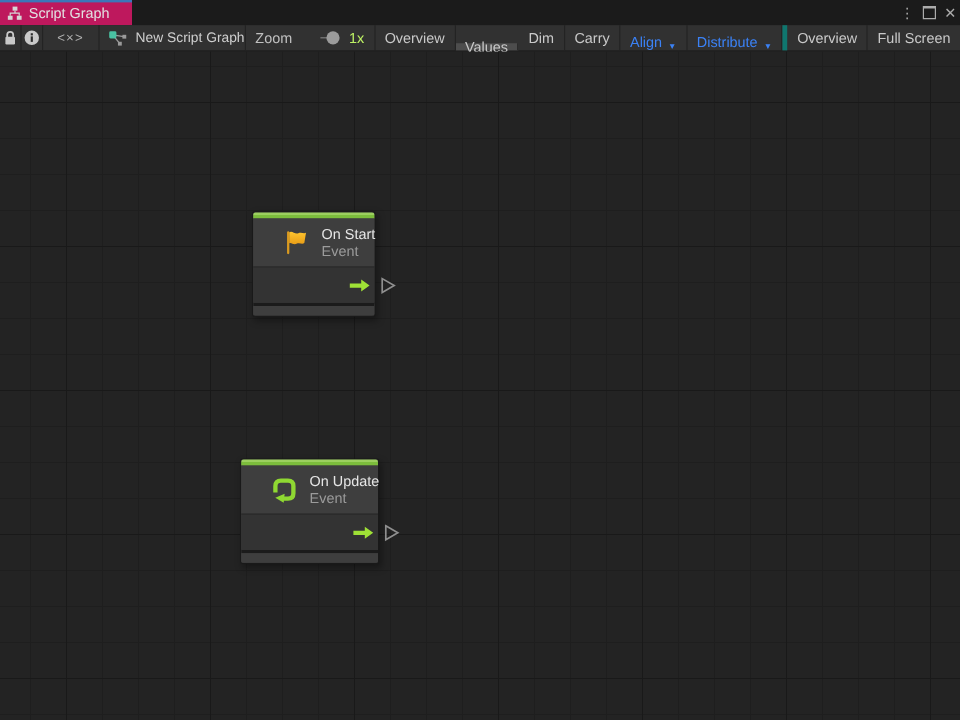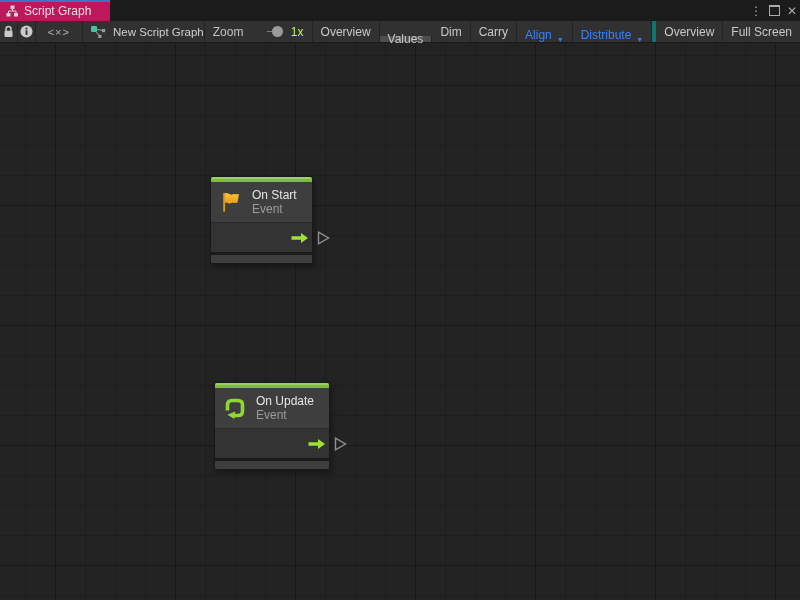--- a/index.html
+++ b/index.html
@@ -67,21 +67,21 @@
     background-size:120px 120px,120px 120px,30px 30px,30px 30px;
     background-position:55px 42px,55px 42px,25px 12px,25px 12px;
   }
   
   .node{
     position:absolute;border:1px solid #191919;border-radius:2px;
     background:#3e3e3e;box-shadow:2px 3px 6px rgba(0,0,0,.35);
   }
   .node-header{height:5px;border-radius:2px 2px 0 0;
     background:linear-gradient(#9ccf5f 0 35%,#7cbd3c 35%);}
-  .node-title-row{display:flex;align-items:center;padding:6px 9px 7px 7px;background:#3e3e3e;}
+  .node-title-row{display:flex;align-items:center;padding:6px 9px 7px 23px;background:#3e3e3e;}
   .node-icon{width:26px;height:26px;flex:0 0 26px;}
   .node-texts{margin-left:8px;min-width:0;}
   .node-title{color:#e6e6e6;font-size:12px;line-height:14px;white-space:nowrap;}
   .node-subtitle{color:#9b9b9b;font-size:12px;line-height:12px;margin-top:1px;}
   .node-ports{position:relative;height:29px;background:#333333;border-top:1px solid #2a2a2a;}
   .exec-arrow{position:absolute;right:3px;top:50%;transform:translateY(-50%);}
   .out-port-triangle{position:absolute;right:-19px;top:50%;transform:translateY(-50%);}
   .node-footer{height:8px;background:#3e3e3e;border-top:3px solid #1b1b1b;border-radius:0 0 2px 2px;}
 </style>
 </head>
@@ -177,21 +177,21 @@
       <svg class="exec-arrow" width="19" height="12" viewBox="0 0 19 12">
         <path d="M1.5 4.2 H11 V1 L18 6 L11 11 V7.8 H1.5 Z" fill="#9fe136"></path>
       </svg>
       <svg class="out-port-triangle" width="15" height="16" viewBox="0 0 15 16">
         <path d="M2.5 2.2 L12.5 8 L2.5 13.8 Z" fill="none" stroke="#8f8f8f" stroke-width="1.4"></path>
       </svg>
     </div>
     <div class="node-footer"></div>
   </div>
 
-  <div class="node" style="left:214px;top:339px;width:114px;">
+  <div class="node" style="left:200px;top:339px;width:114px;">
     <div class="node-header"></div>
     <div class="node-title-row">
       <svg class="node-icon" viewBox="0 0 26 26">
         <path d="M5.5 15.5 V10 Q5.5 5.5 10 5.5 H16 Q20.5 5.5 20.5 10 V16 Q20.5 20.5 16 20.5 H12" fill="none" stroke="#8fd832" stroke-width="3.6"></path>
         <path d="M13.2 16.4 L12.4 24 L5.4 19.8 Z" fill="#8fd832"></path>
       </svg>
       <div class="node-texts">
         <div class="node-title">On Update</div>
         <div class="node-subtitle">Event</div>
       </div>

